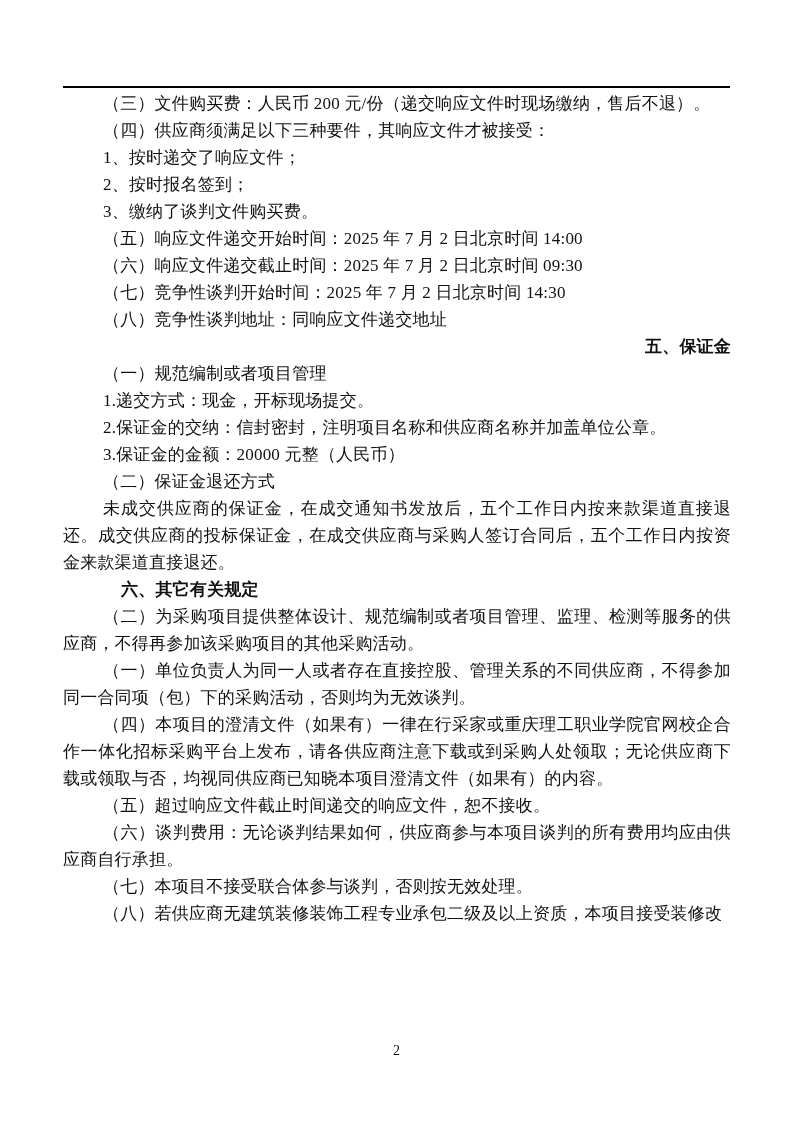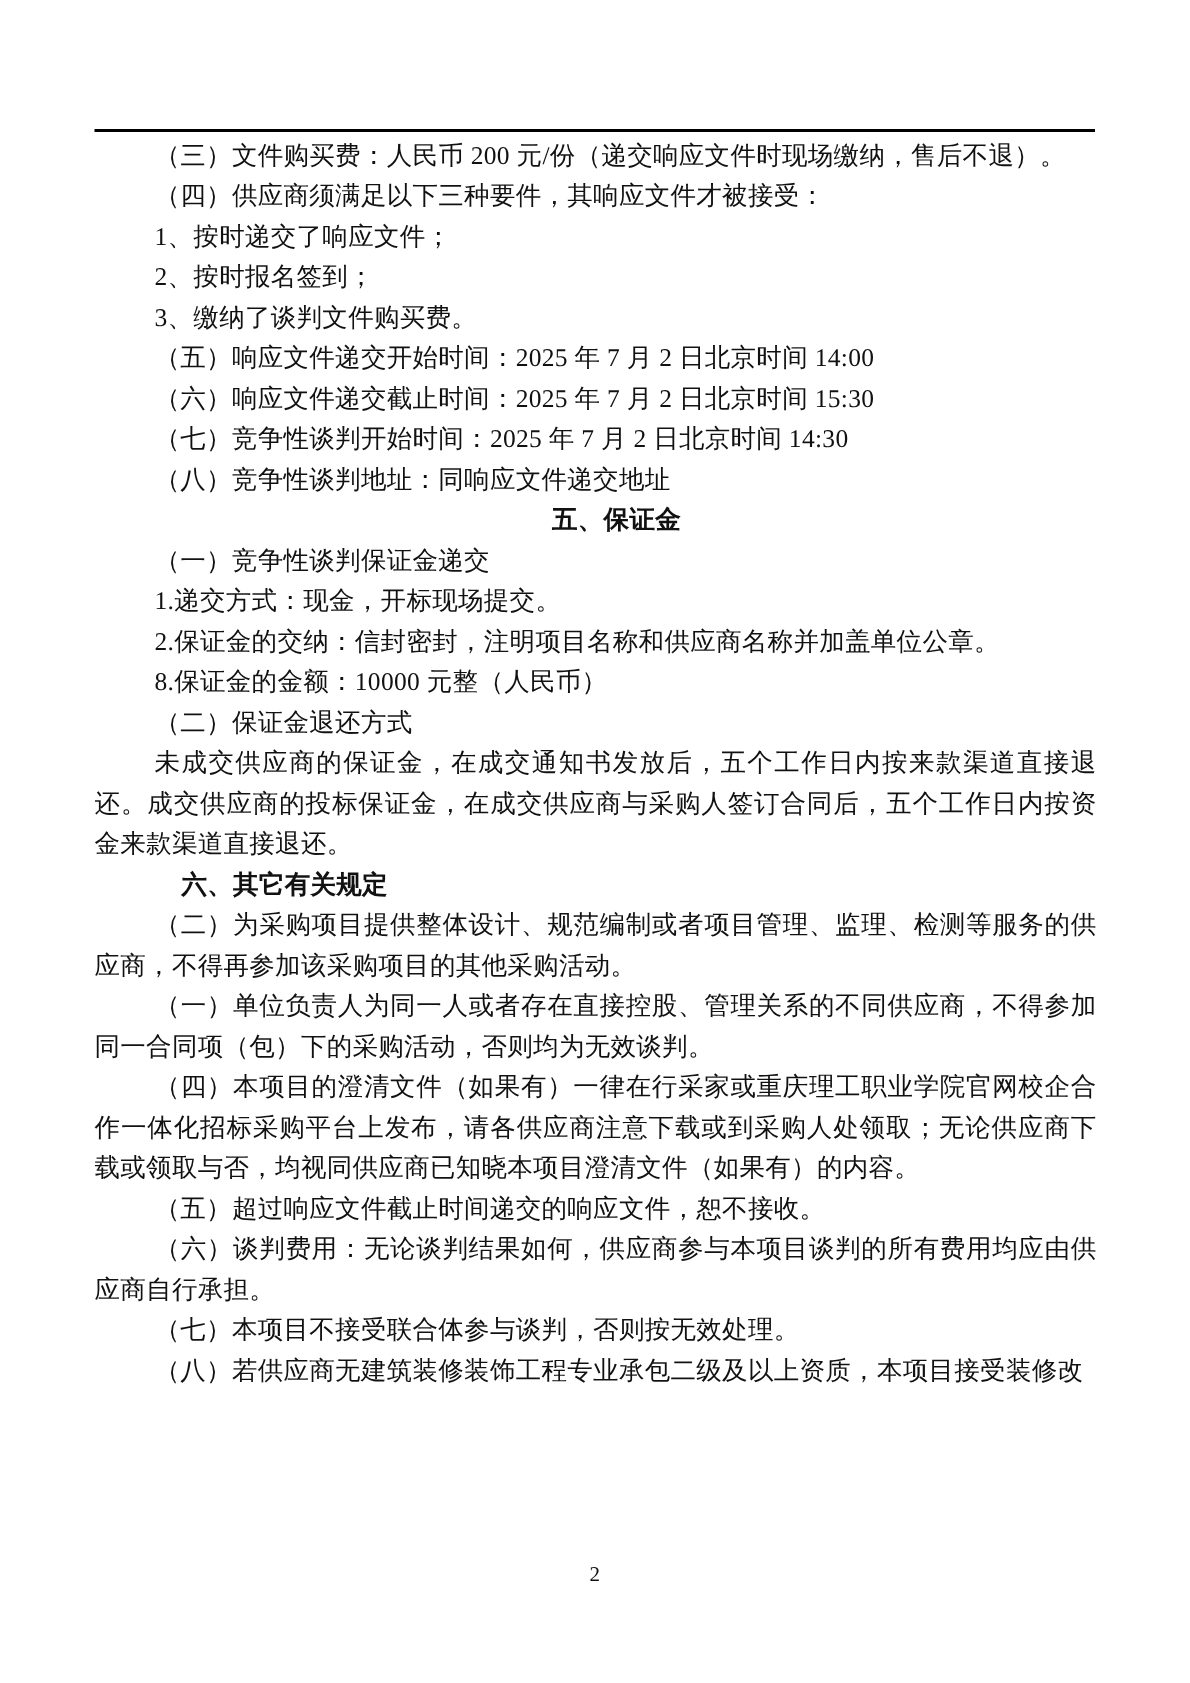--- a/index.html
+++ b/index.html
@@ -35,21 +35,21 @@
     padding: 0;
     font-size: 17px;
     line-height: 27px;
     text-align: justify;
     text-indent: 40px;
     letter-spacing: 0.2px;
     word-break: break-all;
   }
   .para.heading-1 {
     font-weight: bold;
-    text-align: center;
+    text-align: right;
     text-indent: 28px;
   }
   .para.heading-2 {
     font-weight: bold;
     text-align: left;
     text-indent: 58px;
   }
   .page-number {
     position: absolute;
     left: 0;
@@ -66,28 +66,28 @@
 
 <div class="page">
   <div class="header-rule"></div>
   <div class="document-body">
       <p class="para">（三）文件购买费：人民币 200 元/份（递交响应文件时现场缴纳，售后不退）。</p>
       <p class="para">（四）供应商须满足以下三种要件，其响应文件才被接受：</p>
       <p class="para">1、按时递交了响应文件；</p>
       <p class="para">2、按时报名签到；</p>
       <p class="para">3、缴纳了谈判文件购买费。</p>
       <p class="para">（五）响应文件递交开始时间：2025 年 7 月 2 日北京时间 14:00</p>
-      <p class="para">（六）响应文件递交截止时间：2025 年 7 月 2 日北京时间 15:30</p>
+      <p class="para">（六）响应文件递交截止时间：2025 年 7 月 2 日北京时间 09:30</p>
       <p class="para">（七）竞争性谈判开始时间：2025 年 7 月 2 日北京时间 14:30</p>
       <p class="para">（八）竞争性谈判地址：同响应文件递交地址</p>
       <p class="para heading-1">五、保证金</p>
-      <p class="para">（一）竞争性谈判保证金递交</p>
+      <p class="para">（一）规范编制或者项目管理</p>
       <p class="para">1.递交方式：现金，开标现场提交。</p>
       <p class="para">2.保证金的交纳：信封密封，注明项目名称和供应商名称并加盖单位公章。</p>
-      <p class="para">8.保证金的金额：10000 元整（人民币）</p>
+      <p class="para">3.保证金的金额：20000 元整（人民币）</p>
       <p class="para">（二）保证金退还方式</p>
       <p class="para">未成交供应商的保证金，在成交通知书发放后，五个工作日内按来款渠道直接退还。成交供应商的投标保证金，在成交供应商与采购人签订合同后，五个工作日内按资金来款渠道直接退还。</p>
       <p class="para heading-2">六、其它有关规定</p>
       <p class="para">（二）为采购项目提供整体设计、规范编制或者项目管理、监理、检测等服务的供应商，不得再参加该采购项目的其他采购活动。</p>
       <p class="para">（一）单位负责人为同一人或者存在直接控股、管理关系的不同供应商，不得参加同一合同项（包）下的采购活动，否则均为无效谈判。</p>
       <p class="para">（四）本项目的澄清文件（如果有）一律在行采家或重庆理工职业学院官网校企合作一体化招标采购平台上发布，请各供应商注意下载或到采购人处领取；无论供应商下载或领取与否，均视同供应商已知晓本项目澄清文件（如果有）的内容。</p>
       <p class="para">（五）超过响应文件截止时间递交的响应文件，恕不接收。</p>
       <p class="para">（六）谈判费用：无论谈判结果如何，供应商参与本项目谈判的所有费用均应由供应商自行承担。</p>
       <p class="para">（七）本项目不接受联合体参与谈判，否则按无效处理。</p>
       <p class="para">（八）若供应商无建筑装修装饰工程专业承包二级及以上资质，本项目接受装修改</p>

